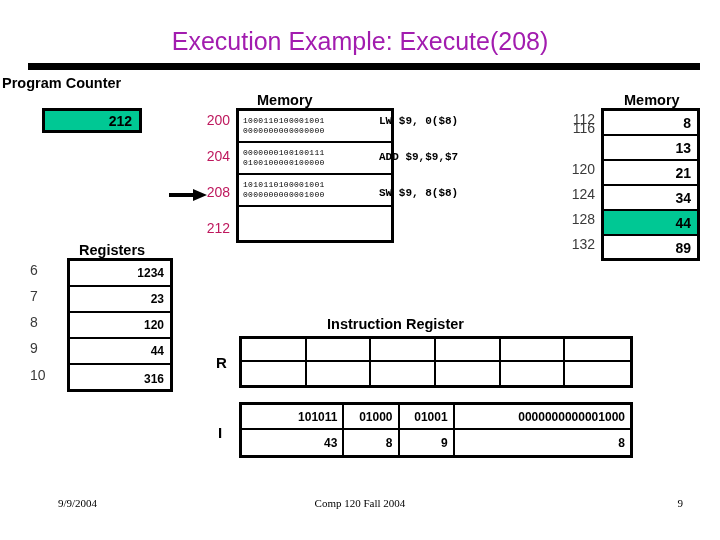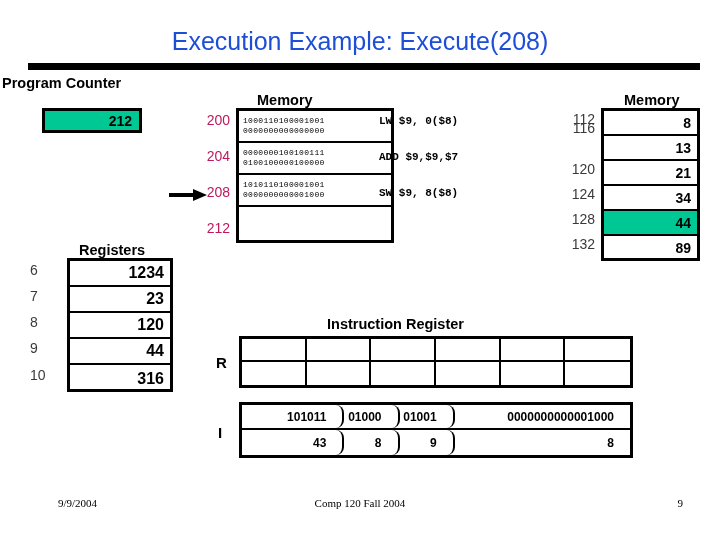--- a/index.html
+++ b/index.html
@@ -18,21 +18,21 @@
   
   .slide-title {
     position: absolute;
     left: 0;
     top: 27px;
     width: 720px;
     text-align: center;
     font-family: "Liberation Sans", sans-serif;
     font-size: 25px;
     font-weight: normal;
-    color: #1d4ed8;
+    color: #a21caf;
     letter-spacing: 0px;
     white-space: nowrap;
   }
   .title-rule {
     position: absolute;
     left: 28px;
     top: 63px;
     width: 672px;
     height: 7px;
     background: #000000;
@@ -147,21 +147,21 @@
   }
 
   
   #regs { left: 67px; top: 258px; width: 106px; height: 134px; }
   #regs .boxrow { height: 26px; }
   #regs .boxrow:last-child { height: 28px; }
   #regs .cell {
     width: 100%; height: 100%;
     justify-content: flex-end;
     padding-right: 6px;
-    font-size: 16px;
+    font-size: 12px;
     font-weight: bold;
   }
   .reg-addr {
     position: absolute;
     left: 30px;
     width: 26px;
     text-align: left;
     font-family: "Liberation Sans", sans-serif;
     font-size: 14px;
     color: #3a3a3a;
@@ -179,24 +179,23 @@
     font-weight: bold;
   }
   #ir-r .cell:last-child { border-right: none; }
 
   #ir-i { left: 239px; top: 402px; width: 394px; height: 56px; }
   #ir-i .boxrow { height: 50%; }
   #ir-i .cell {
     height: 100%;
     border-right: 2px solid #000000;
     justify-content: flex-end;
-    padding-right: 16px;
+    padding-right: 5px;
     font-size: 12px;
     font-weight: bold;
-    border-radius: 8px;
   }
   #ir-i .cell:last-child { border-right: none; }
 
   .ir-label {
     position: absolute;
     font-family: "Liberation Sans", sans-serif;
     font-size: 15px;
     font-weight: bold;
     color: #000000;
   }

